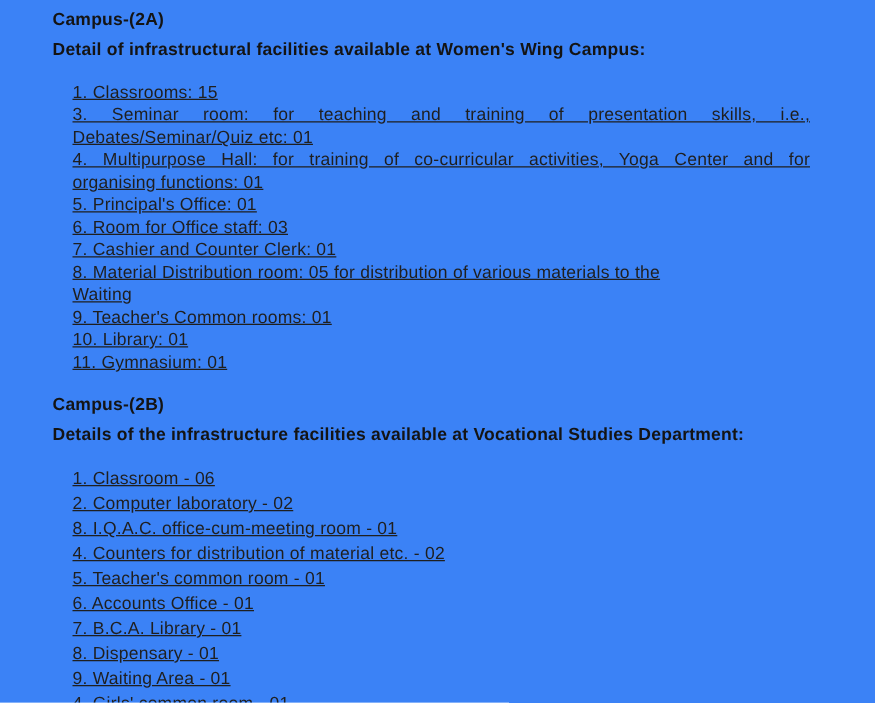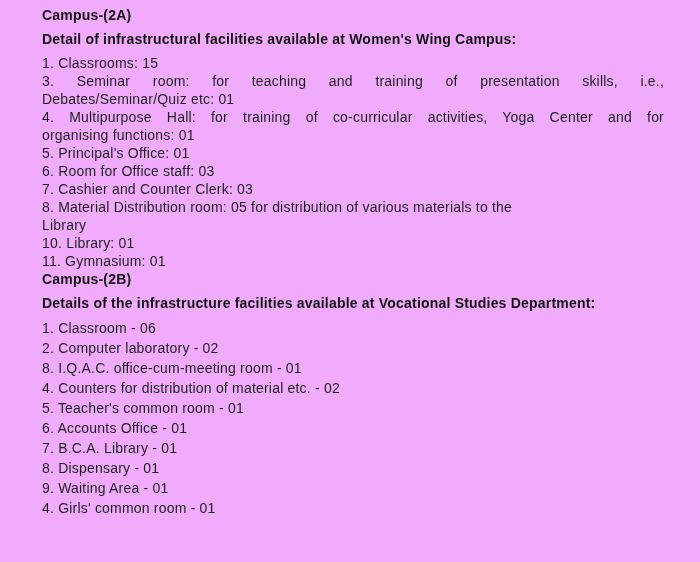--- a/index.html
+++ b/index.html
@@ -10,43 +10,44 @@
   body {
     width: 700px;
     height: 562px;
     overflow: hidden;
   }
   .doc {
     box-sizing: border-box;
     width: 700px;
     height: 562px;
     padding: 6px 36px 0 42px;
-    background: #f0abfc;
+    background: #3b82f6;
     font-family: "Liberation Sans", sans-serif;
     font-size: 14px;
     color: #1f1f1f;
     letter-spacing: 0.2px;
   }
   .sec-title {
     font-size: 14px;
     font-weight: bold;
     color: #141414;
     line-height: 18px;
     margin: 0 0 6px 0;
   }
   .sec-subtitle {
     font-size: 14px;
     font-weight: bold;
     color: #141414;
     line-height: 18px;
     margin: 4px 0 6px 0;
   }
   .list {
-    margin: 0;
+    margin: 16px;
     padding: 0;
+    text-decoration: underline;
   }
   .item {
     margin: 0;
   }
   .line {
     line-height: 18px;
   }
   .justify {
     text-align: justify;
     text-align-last: justify;
@@ -79,25 +80,28 @@
           <div class="line justify">4. Multipurpose Hall: for training of co-curricular activities, Yoga Center and for</div>
           <div class="line">organising functions: 01</div>
         </div>
         <div class="item">
           <div class="line">5. Principal's Office: 01</div>
         </div>
         <div class="item">
           <div class="line">6. Room for Office staff: 03</div>
         </div>
         <div class="item">
-          <div class="line">7. Cashier and Counter Clerk: 03</div>
+          <div class="line">7. Cashier and Counter Clerk: 01</div>
         </div>
         <div class="item">
           <div class="line">8. Material Distribution room: 05 for distribution of various materials to the</div>
-          <div class="line">Library</div>
+          <div class="line">Waiting</div>
+        </div>
+        <div class="item">
+          <div class="line">9. Teacher's Common rooms: 01</div>
         </div>
         <div class="item">
           <div class="line">10. Library: 01</div>
         </div>
         <div class="item">
           <div class="line">11. Gymnasium: 01</div>
         </div>
       </div>
   </section>
 

